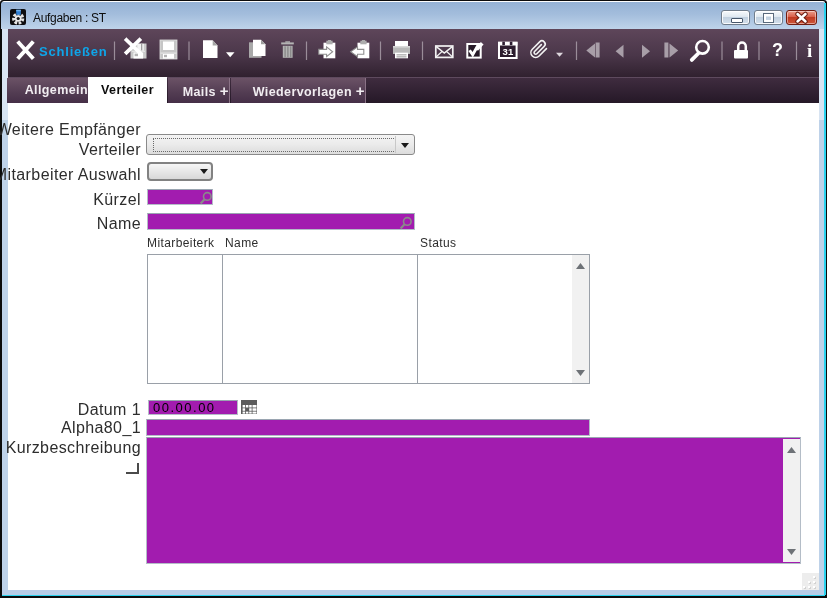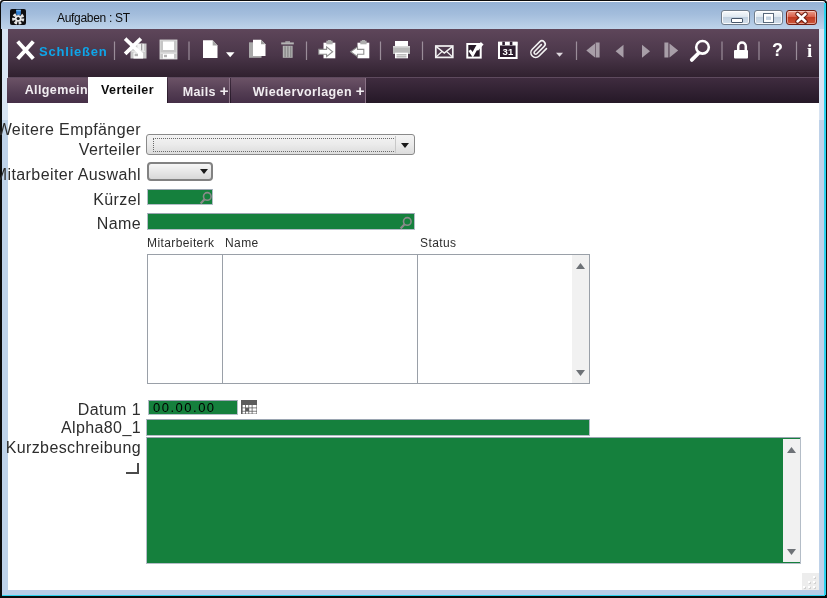--- a/index.html
+++ b/index.html
@@ -11,40 +11,40 @@
   #titlebar{left:1px;top:2px;width:824px;height:27px;background:linear-gradient(180deg,#95b2d5 0%,#a3bddc 45%,#bed3ea 100%);border-radius:2px 2px 0 0;}
   #cyR{left:823.5px;top:3px;width:2px;height:592px;background:#2ad2ee;}
   #cyB{left:2px;top:593.5px;width:823px;height:2px;background:#2ad2ee;}
   #frL1{left:1.5px;top:29px;width:6.5px;height:91px;background:#d8e4f2;}
   #frL2{left:1.5px;top:120px;width:6.5px;height:474px;background:#bed2e9;}
   #frR1{left:819px;top:29px;width:5px;height:91px;background:#d8e4f2;}
   #frR2{left:819px;top:120px;width:5px;height:474px;background:#bed2e9;}
   #frB{left:1.5px;top:589.5px;width:822px;height:5px;background:#b7cde8;}
   #client{left:8px;top:29px;width:811px;height:561px;background:#ffffff;}
   
-  #title{left:33px;top:11px;font-size:12px;color:#0c0c0c;letter-spacing:-0.3px;margin-left:24px;}
+  #title{left:33px;top:11px;font-size:12px;color:#0c0c0c;letter-spacing:-0.3px;}
   .capbtn{top:10px;height:15px;border-radius:3px;box-sizing:border-box;}
   #btnmin{left:721px;width:29px;background:linear-gradient(180deg,#f7fafc 0%,#dfe8f0 45%,#c2d1e0 50%,#d4e0ec 100%);border:1px solid #707d8c;box-shadow:inset 0 0 0 1px rgba(255,255,255,.85);}
   #btnmax{left:754px;width:29px;background:linear-gradient(180deg,#f7fafc 0%,#dfe8f0 45%,#c2d1e0 50%,#d4e0ec 100%);border:1px solid #707d8c;box-shadow:inset 0 0 0 1px rgba(255,255,255,.85);}
   #btncls{left:786px;width:31px;background:linear-gradient(180deg,#eb9d8b 0%,#d8604a 45%,#c03b22 50%,#cc5538 100%);border:1px solid #731d10;box-shadow:inset 0 0 0 1px rgba(255,255,255,.45);}
   #minglyph{left:731px;top:18px;width:10px;height:3px;background:#fff;border:1px solid #46566a;border-radius:1px;}
   #maxglyph{left:764px;top:13.5px;width:9px;height:8px;border:2px solid #fff;outline:1px solid #5a6a7c;box-sizing:border-box;}
   
   #toolbar{left:8px;top:29px;width:811px;height:48px;background:linear-gradient(180deg,#5e465a 0%,#4a3649 55%,#30212f 100%);}
   #tabstrip{left:8px;top:77px;width:811px;height:26px;background:linear-gradient(180deg,#3f2c3f 0%,#251827 100%);border-top:1px solid #5e4a5e;box-sizing:border-box;}
   .tab{top:78px;height:25px;background:linear-gradient(180deg,#6b5266 0%,#523c52 60%,#452f47 100%);color:#f1edf1;font-weight:bold;font-size:12.5px;text-align:right;box-sizing:border-box;border-right:1px solid #8a7286;line-height:25px;letter-spacing:0.4px;}
   #tabactive{left:88px;top:77px;width:79px;height:26px;background:#ffffff;color:#0b0b0b;font-weight:bold;font-size:12.5px;text-align:center;line-height:26px;letter-spacing:0.4px;}
   #schliessen{left:39px;top:44px;color:#0ea5e9;font-weight:bold;font-size:13px;letter-spacing:0.8px;}
   #qmark{left:772px;top:40px;color:#fff;font-weight:bold;font-size:18px;}
   #imark{left:807px;top:39.5px;color:#fff;font-weight:bold;font-size:19px;font-family:"Liberation Serif",serif;}
   
   .lbl{color:#2d2d2d;font-size:12px;white-space:nowrap;letter-spacing:0.4px;}
   .rlbl{position:absolute;right:686px;text-align:right;color:#2d2d2d;font-size:16px;white-space:nowrap;letter-spacing:0.4px;}
   
-  .fld{background:#15803d;border:1px solid #b4bdc7;border-top-color:#9aa5b1;box-sizing:border-box;}
+  .fld{background:#a21caf;border:1px solid #b4bdc7;border-top-color:#9aa5b1;box-sizing:border-box;}
   
   #grid{left:147px;top:254px;width:443px;height:130px;border:1px solid #9aa0a8;box-sizing:border-box;background:#fff;}
   .sbar{background:#f1f1f1;}
 </style>
 </head>
 <body>
 <div id="win">
   <div class="abs" id="topwhite"></div>
   <div class="abs" id="titlebar"></div>
   <div class="abs" id="cyR"></div>

